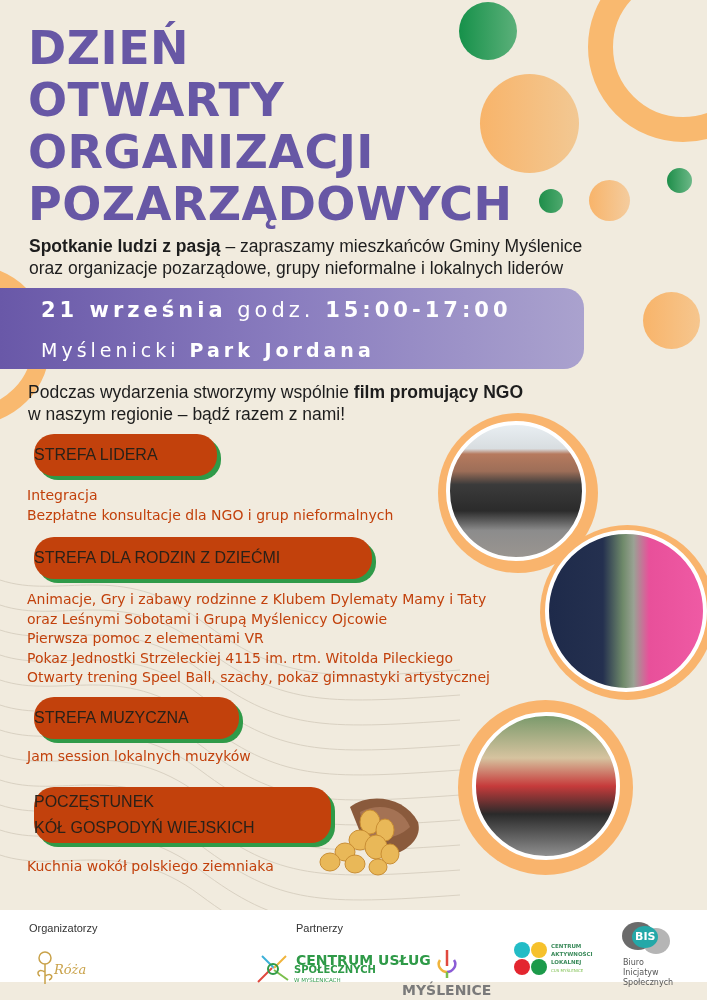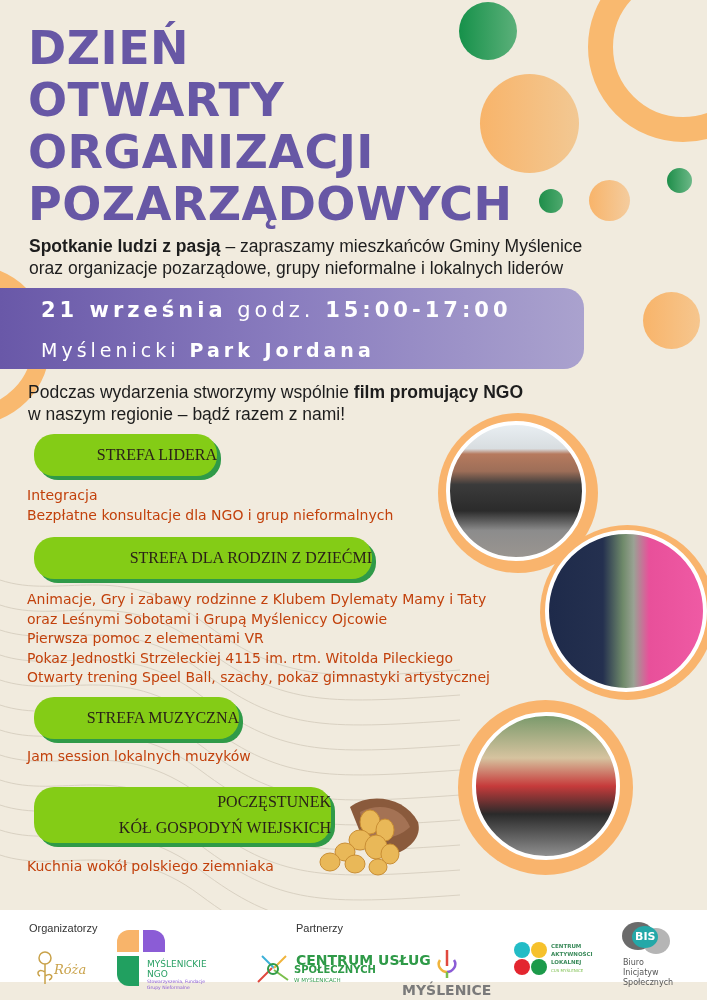--- a/index.html
+++ b/index.html
@@ -38,27 +38,27 @@
     position: absolute; left: 41px; top: 51px;
     font-family: "DejaVu Sans", sans-serif; font-size: 19px; letter-spacing: 4px; white-space: nowrap;
   }
   .b { font-weight: bold; }
   .film {
     position: absolute; left: 28px; top: 381px;
     font-size: 17.5px; line-height: 22px; color: #1d1d1d; white-space: nowrap;
   }
   .pill {
     position: absolute;
-    background: #84cc16;
+    background: #c2410c;
     border-radius: 20px;
     box-shadow: 4px 4px 0 #2f9a48;
     color: #2a2118;
-    font-family: Liberation Serif, serif;
+    font-family: Liberation Sans, sans-serif;
     font-size: 16px;
-    text-align: right;
+    text-align: left;
     white-space: nowrap;
   }
   .desc {
     position: absolute; left: 27px;
     font-family: "DejaVu Sans", sans-serif;
     font-size: 14px; line-height: 19.5px; color: #c2410c; white-space: nowrap;
   }
   .photo {
     position: absolute; border-radius: 50%;
     border: 4px solid #fff;
@@ -186,29 +186,20 @@
   <div class="abs" style="left:34px;top:40px;width:60px;height:40px;">
     <svg width="22" height="36" viewBox="0 0 22 36" class="abs" style="left:0;top:0;">
       <g fill="none" stroke="#c9a24a" stroke-width="1.5">
         <circle cx="11" cy="8" r="6"></circle>
           <path d="M11 14 V34 M11 22 C 4 18, 2 24, 6 26 M11 26 C 18 22, 20 28, 15 30"></path>
       </g>
     </svg>
     <span class="logo-text" style="left:20px;top:12px;font-family:'DejaVu Serif',serif;font-style:italic;color:#c9a24a;font-size:13px;">Róża</span>
   </div>
 
-  <div class="abs" style="left:117px;top:20px;width:100px;height:60px;">
-    <div class="abs" style="left:0;top:0;width:22px;height:22px;background:#f8b46a;border-radius:12px 0 0 0;"></div>
-    <div class="abs" style="left:26px;top:0;width:22px;height:22px;background:#8b5cd6;border-radius:0 12px 0 0;"></div>
-    <div class="abs" style="left:0;top:26px;width:22px;height:30px;background:#21a060;border-radius:0 0 0 12px;"></div>
-    <span class="logo-text" style="left:30px;top:29px;font-size:9px;color:#2aa065;">MYŚLENICKIE</span>
-    <span class="logo-text" style="left:30px;top:39px;font-size:9px;color:#2aa065;">NGO</span>
-    <span class="logo-text" style="left:30px;top:49px;font-size:4.5px;color:#8b5cd6;">Stowarzyszenia, Fundacje</span>
-    <span class="logo-text" style="left:30px;top:55px;font-size:4.5px;color:#8b5cd6;">Grupy Nieformalne</span>
-  </div>
 
   <div class="abs" style="left:256px;top:40px;width:140px;height:40px;">
     <svg width="34" height="34" viewBox="0 0 34 34" class="abs" style="left:0;top:2px;">
       <g stroke-width="2" fill="none">
         <path d="M2 30 L16 16" stroke="#e0483e"></path>
           <path d="M6 4 L18 16" stroke="#3bb0d8"></path>
         <path d="M30 4 L18 16" stroke="#f0b43c"></path>
           <path d="M32 28 L18 18" stroke="#7bbf4b"></path>
         <circle cx="17" cy="17" r="5" stroke="#2f9a48"></circle>
       </g>

